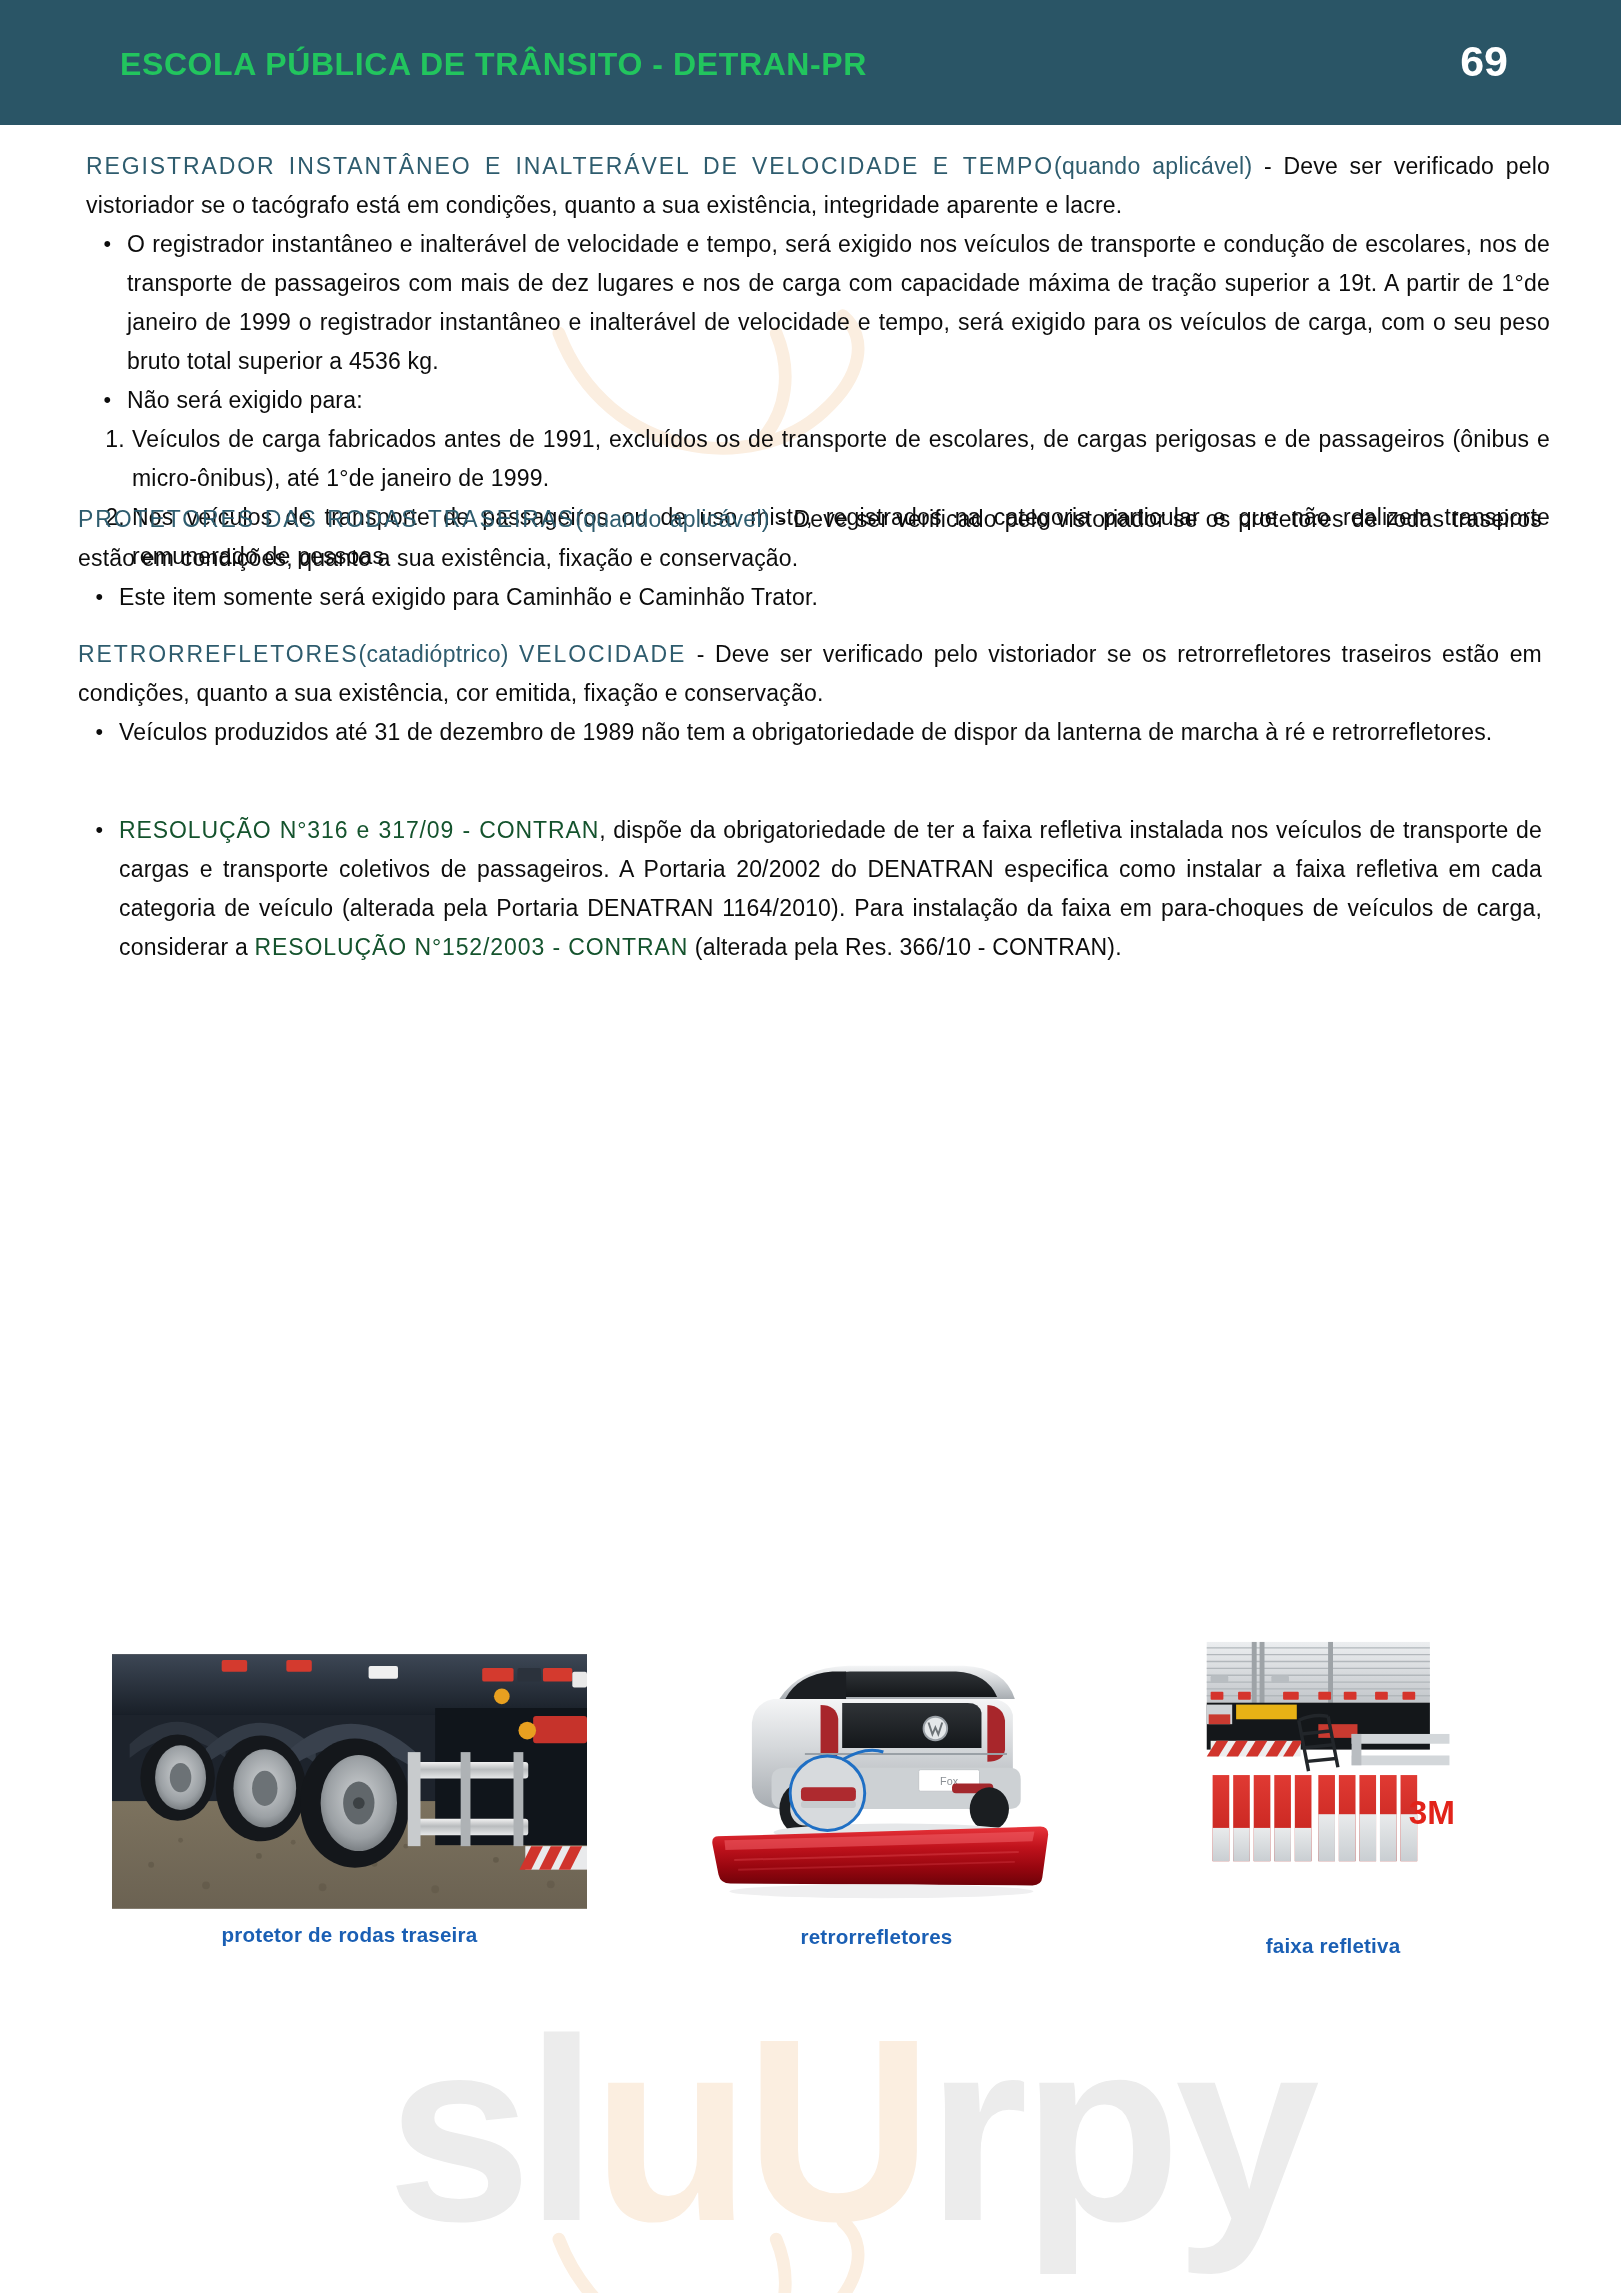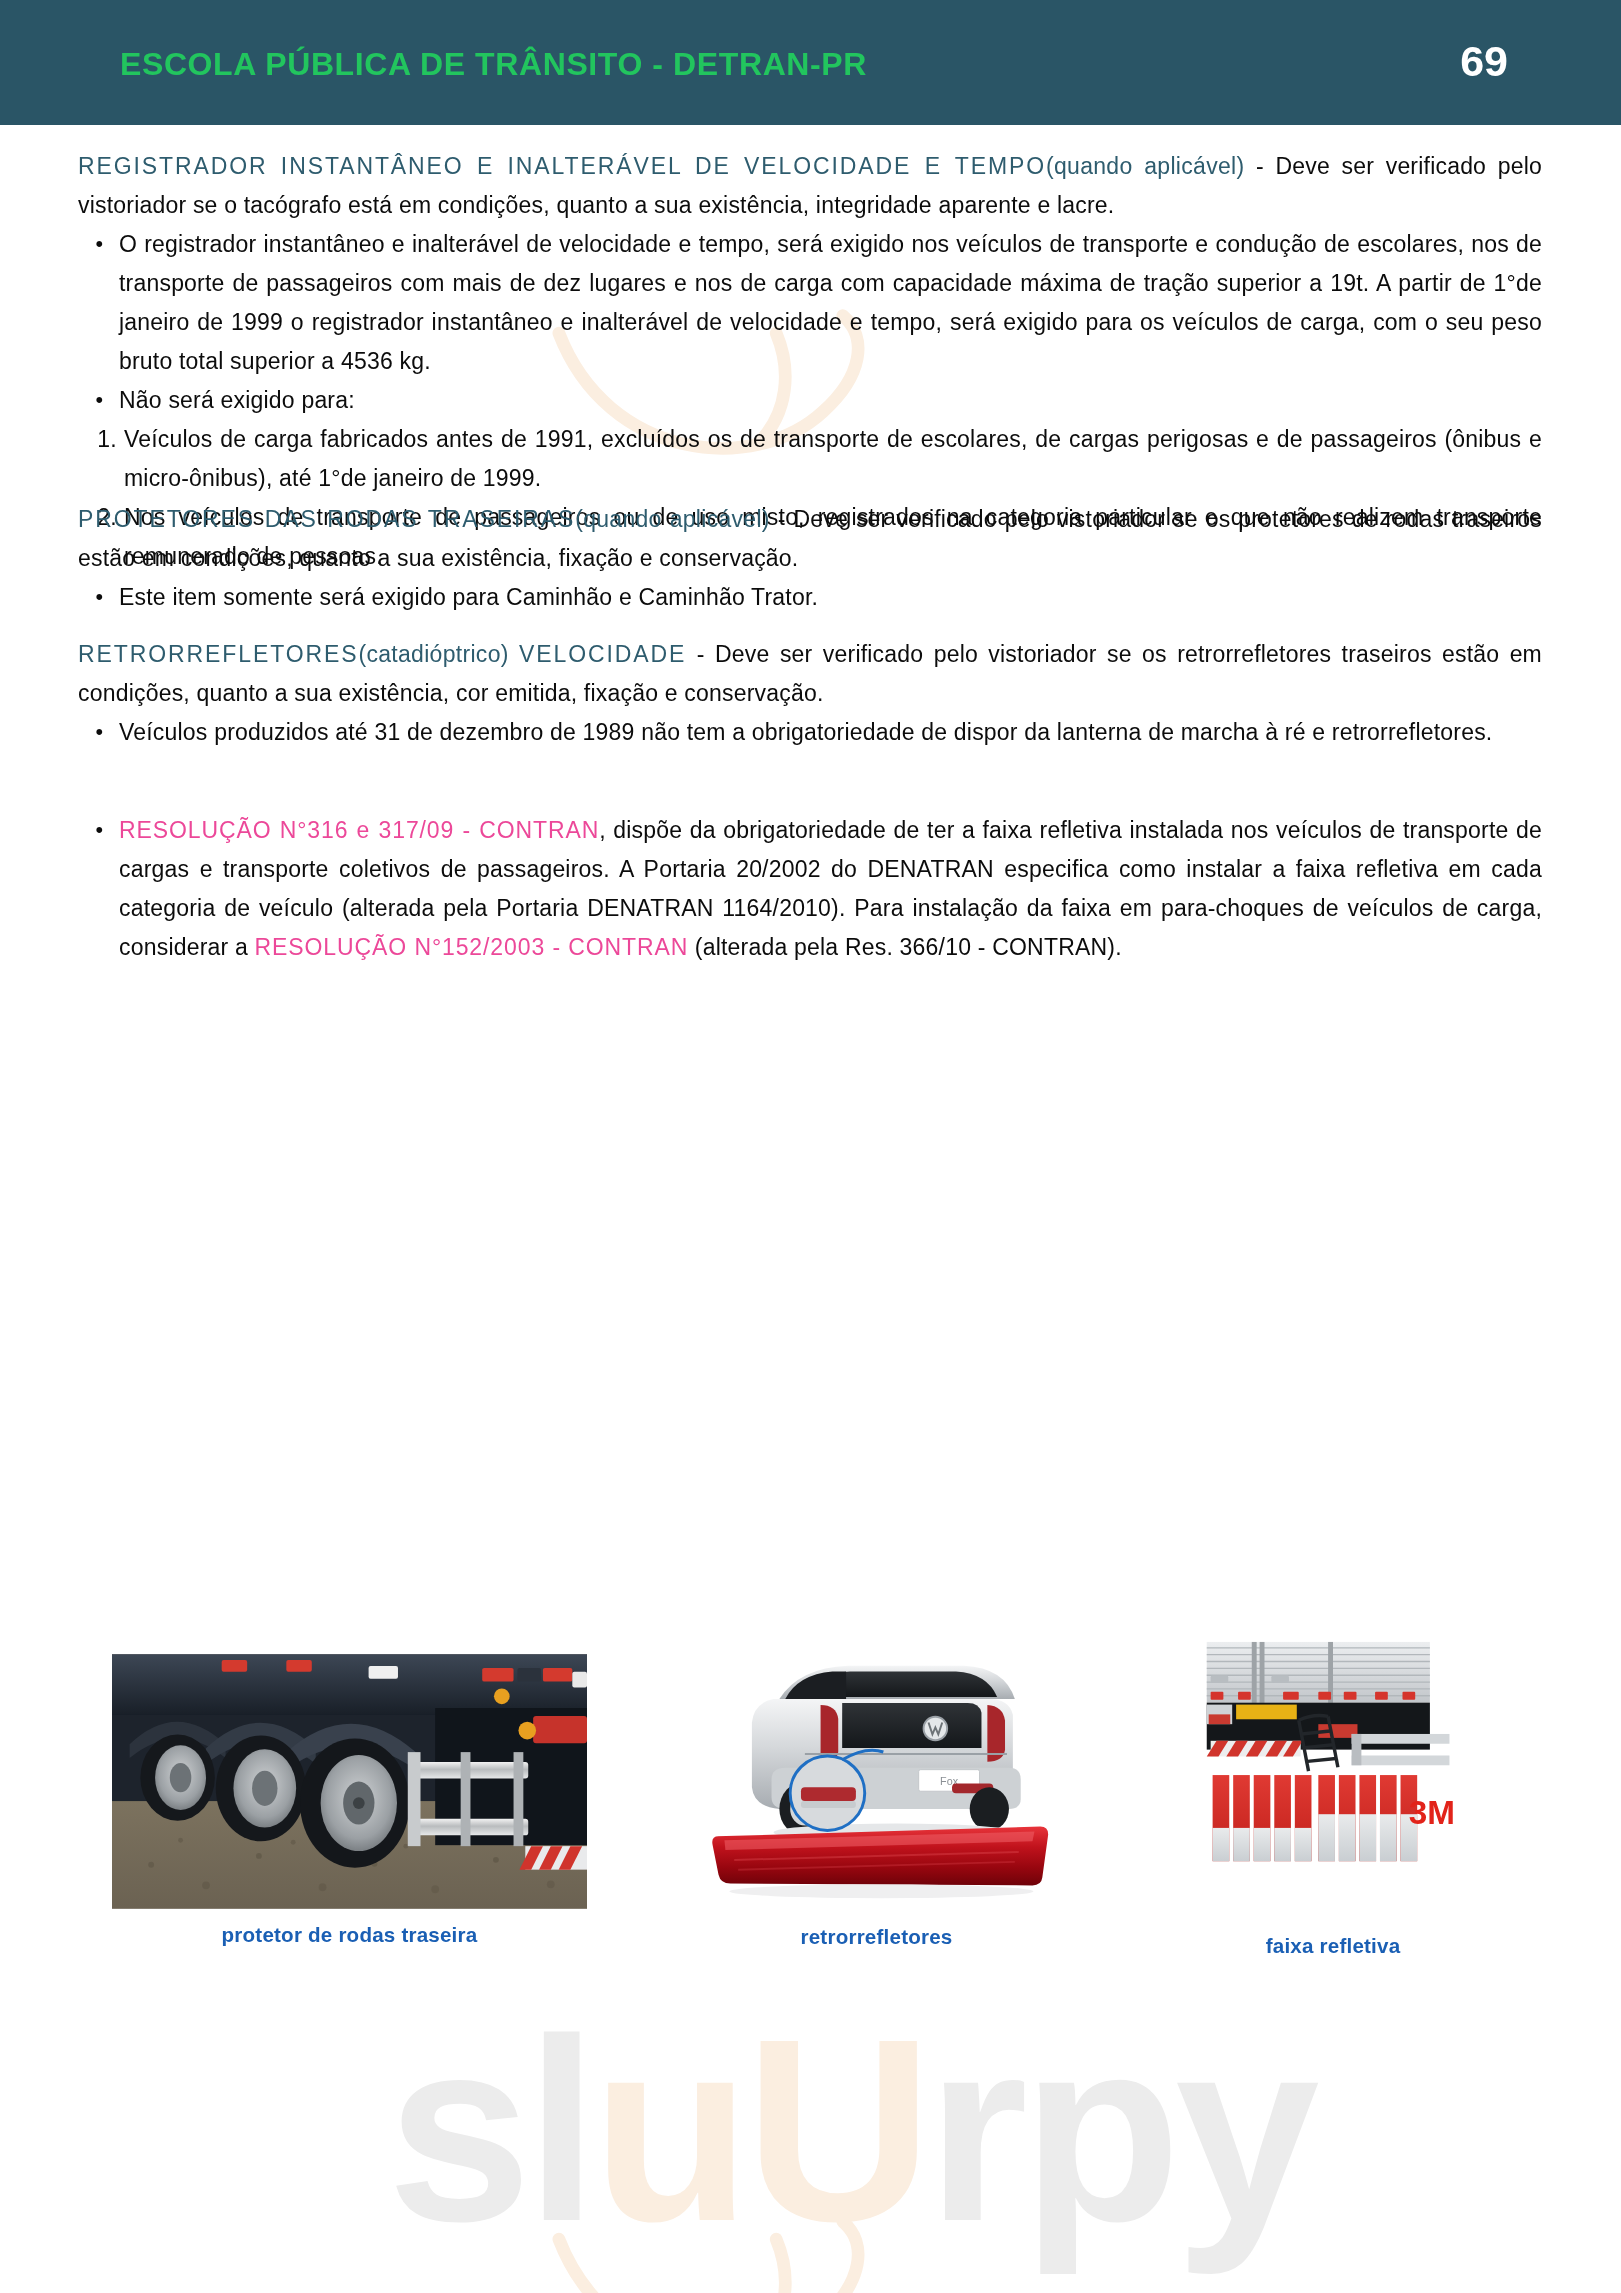--- a/index.html
+++ b/index.html
@@ -100,21 +100,21 @@
   }
   .hd {
     color: #2e5c6e;
     letter-spacing: 1.9px;
   }
   .hd-tight {
     color: #2e5c6e;
     letter-spacing: 0.3px;
   }
   .accent-inline {
-    color: #ec4899;
+    color: #14532d;
     letter-spacing: 0.9px;
   }
 
   ul.bul, ol.num {
     margin: 0;
     padding: 0;
     list-style: none;
   }
   ul.bul > li {
     position: relative;
@@ -204,21 +204,21 @@
     <path d="M232,40 C248,78 244,122 214,152" fill="none" stroke="#fbeee0" stroke-width="13" stroke-linecap="round"></path>
   </svg>
 
   <div class="header-band">
     <div class="header-title">ESCOLA PÚBLICA DE TRÂNSITO - DETRAN-PR</div>
     <div class="header-pageno">69</div>
   </div>
 
   <div class="content">
 
-    <div class="block" style="top:21.6px;">
+    <div class="block" style="top:21.6px;margin-left:8px;">
       <p class="just"><span class="hd">REGISTRADOR INSTANTÂNEO E INALTERÁVEL DE VELOCIDADE E TEMPO</span><span class="hd-tight">(quando aplicável)</span><span> - </span><span>Deve ser verificado pelo vistoriador se o tacógrafo está em condições, quanto a sua existência, integridade aparente e lacre.</span></p>
 
       <ul class="bul" style="margin-top:0;">
         <li class="just">O registrador instantâneo e inalterável de velocidade e tempo, será exigido nos veículos de transporte e condução de escolares, nos de transporte de passageiros com mais de dez lugares e nos de carga com capacidade máxima de tração superior a 19t. A partir de 1°de janeiro de 1999 o registrador instantâneo e inalterável de velocidade e tempo, será exigido para os veículos de carga, com o seu peso bruto total superior a 4536 kg.</li>
         <li class="just" style="text-align:left;">Não será exigido para:</li>
       </ul>
 
       <ol class="num">
         <li class="just"><span class="mk">1.</span><span>Veículos de carga fabricados antes de 1991, excluídos os de transporte de escolares, de cargas perigosas e de passageiros (ônibus e micro-ônibus), até 1°de janeiro de 1999.</span></li>
         <li class="just"><span class="mk">2.</span><span>Nos veículos de transporte de passageiros ou de uso misto, registrados na categoria particular e que não realizem transporte remunerado de pessoas.</span></li>

